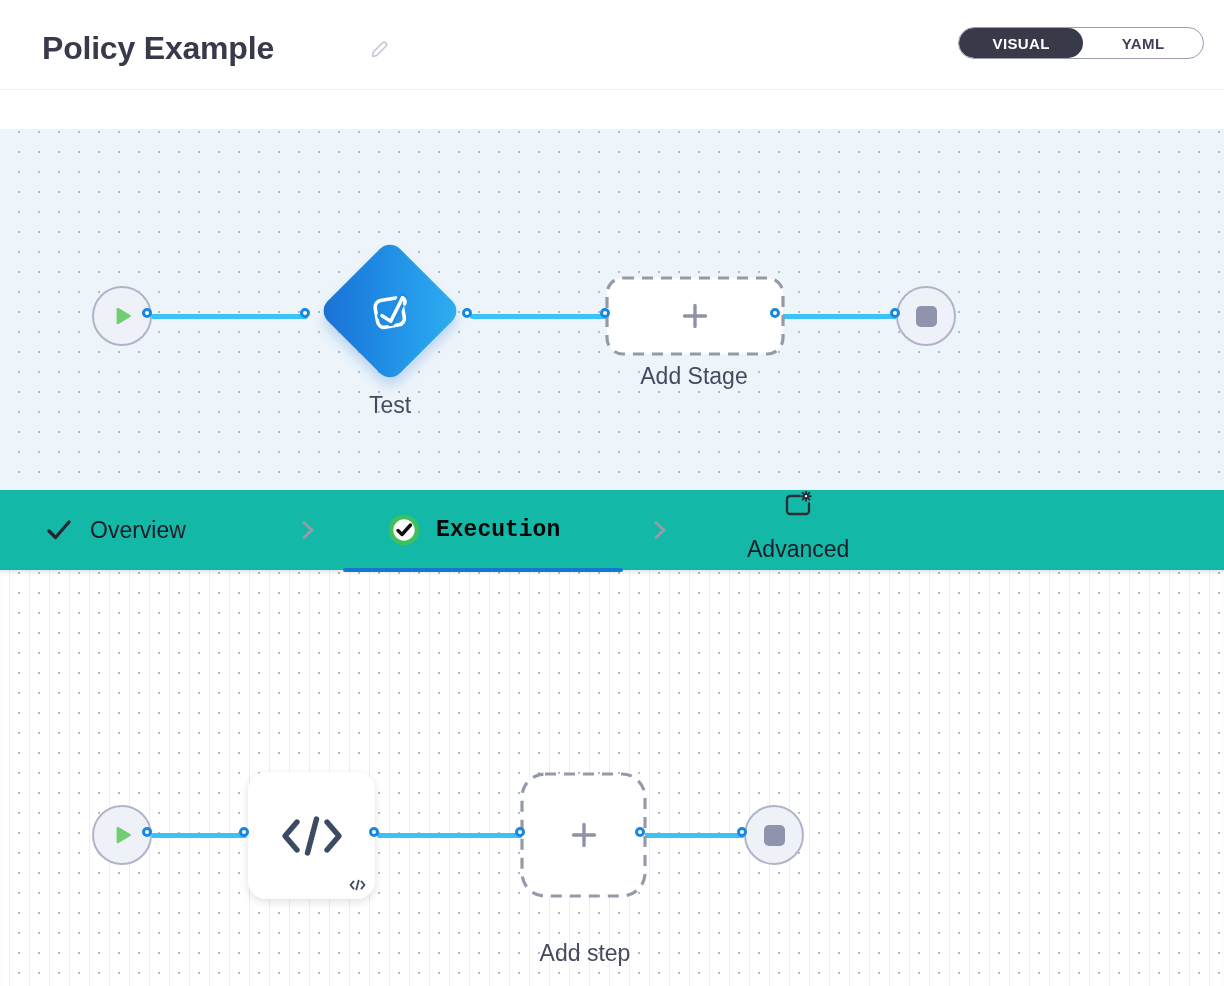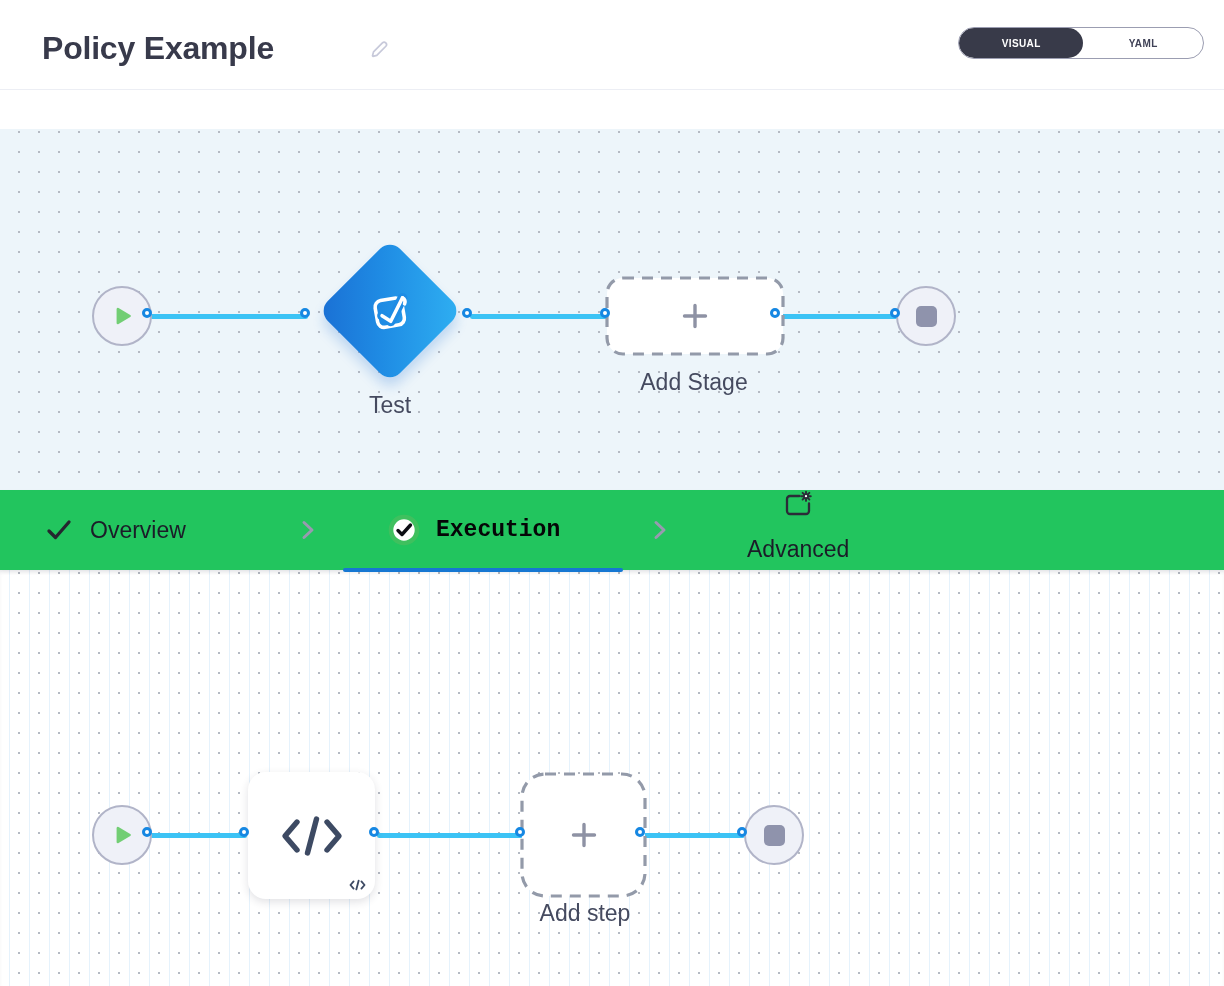--- a/index.html
+++ b/index.html
@@ -18,21 +18,21 @@
     font-size:32px; font-weight:700; color:#383a4b; letter-spacing:-0.2px;
   }
   .edit-pencil { position:absolute; left:366px; top:36px; width:26px; height:26px; cursor:pointer; }
   .view-toggle {
     position:absolute; left:958px; top:27px; width:246px; height:32px;
     border:1.5px solid #9b9db1; border-radius:17px; background:#fff;
     display:flex; overflow:hidden;
   }
   .view-toggle .seg {
     flex:1; display:flex; align-items:center; justify-content:center;
-    font-size:10px; font-weight:700; letter-spacing:0.4px; color:#3f4156;
+    font-size:15px; font-weight:700; letter-spacing:0.4px; color:#3f4156;
     cursor:pointer; border-radius:17px;
   }
   .view-toggle .seg.active { background:#383a49; color:#fff; flex:1.04; }
   
   .canvas-top {
     position:absolute; left:0; top:90px; width:1224px; height:400px;
     background-color:#edf5fa;
     background-image:radial-gradient(#b5bac3 1.15px, transparent 1.3px);
     background-size:20px 20px; background-position:9px 13px;margin-top:39px;
   }
@@ -72,21 +72,21 @@
   .plus-icon { position:absolute; }
   .step-card {
     position:absolute; left:248px; top:202px; width:127px; height:127px;
     background:#fff; border-radius:18px;
     box-shadow:0 3px 9px rgba(40,41,61,0.14);
     display:flex; align-items:center; justify-content:center; cursor:pointer;
   }
   .step-card .mini-badge { position:absolute; right:9px; bottom:8px; }
   
   .tabbar {
-    position:absolute; left:0; top:490px; width:1224px; height:80px; background:#22c55e;
+    position:absolute; left:0; top:490px; width:1224px; height:80px; background:#14b8a6;
     box-shadow:0 2px 4px rgba(40,41,61,0.06); z-index:4;
   }
   .tab { position:absolute; top:0; height:80px; display:flex; align-items:center; gap:16px; cursor:pointer; }
   .tab-label { font-size:23px; color:#1b1c28; }
   .tab.active .tab-label { font-weight:700; color:#050607;font-family:Liberation Mono, monospace; }
   .tab-chevron { position:absolute; top:27px; }
   .tab-underline {
     position:absolute; left:343px; bottom:-2px; width:280px; height:4.5px;
     background:#1677d2; border-radius:3px;
   }
@@ -138,21 +138,21 @@
     <div class="dashed-box" style="left:605px; top:147px; width:180px; height:80px;">
       <svg width="180" height="80">
         <rect x="2" y="2" width="176" height="76" rx="16" fill="#ffffff" stroke="#939aa9" stroke-width="3.2" stroke-dasharray="11 8"></rect>
       </svg>
     </div>
     <div class="plus-icon" style="left:678px; top:170px;">
       <svg width="34" height="34" viewBox="0 0 34 34" fill="none" stroke="#8e92a4" stroke-width="3.4" stroke-linecap="round">
         <path d="M17 6.5 V27.5 M6.5 17 H27.5"></path>
       </svg>
     </div>
-    <div class="node-label" style="left:594px; top:240px;">Add Stage</div>
+    <div class="node-label" style="left:594px; top:234px;">Add Stage</div>
 
     <div class="node-circle" style="left:896px; top:157px;">
       <div class="stop-square"></div>
     </div>
 
     <div class="port" style="left:142px; top:179px;"></div>
     <div class="port" style="left:300px; top:179px;"></div>
     <div class="port" style="left:462px; top:179px;"></div>
     <div class="port" style="left:600px; top:179px;"></div>
     <div class="port" style="left:770px; top:179px;"></div>
@@ -239,21 +239,21 @@
     <div class="dashed-box" style="left:520px; top:202px; width:127px; height:126px;">
       <svg width="127" height="126">
         <rect x="2" y="2" width="123" height="122" rx="23" fill="#ffffff" stroke="#939aa9" stroke-width="3.2" stroke-dasharray="11 8"></rect>
       </svg>
     </div>
     <div class="plus-icon" style="left:567px; top:248px;">
       <svg width="34" height="34" viewBox="0 0 34 34" fill="none" stroke="#8e92a4" stroke-width="3.4" stroke-linecap="round">
         <path d="M17 6.5 V27.5 M6.5 17 H27.5"></path>
       </svg>
     </div>
-    <div class="node-label" style="left:485px; top:330px;">Add step</div>
+    <div class="node-label" style="left:485px; top:370px;">Add step</div>
 
     <div class="node-circle" style="left:744px; top:235px;">
       <div class="stop-square"></div>
     </div>
 
     <div class="port" style="left:142px; top:257px;"></div>
     <div class="port" style="left:239px; top:257px;"></div>
     <div class="port" style="left:369px; top:257px;"></div>
     <div class="port" style="left:515px; top:257px;"></div>
     <div class="port" style="left:635px; top:257px;"></div>

